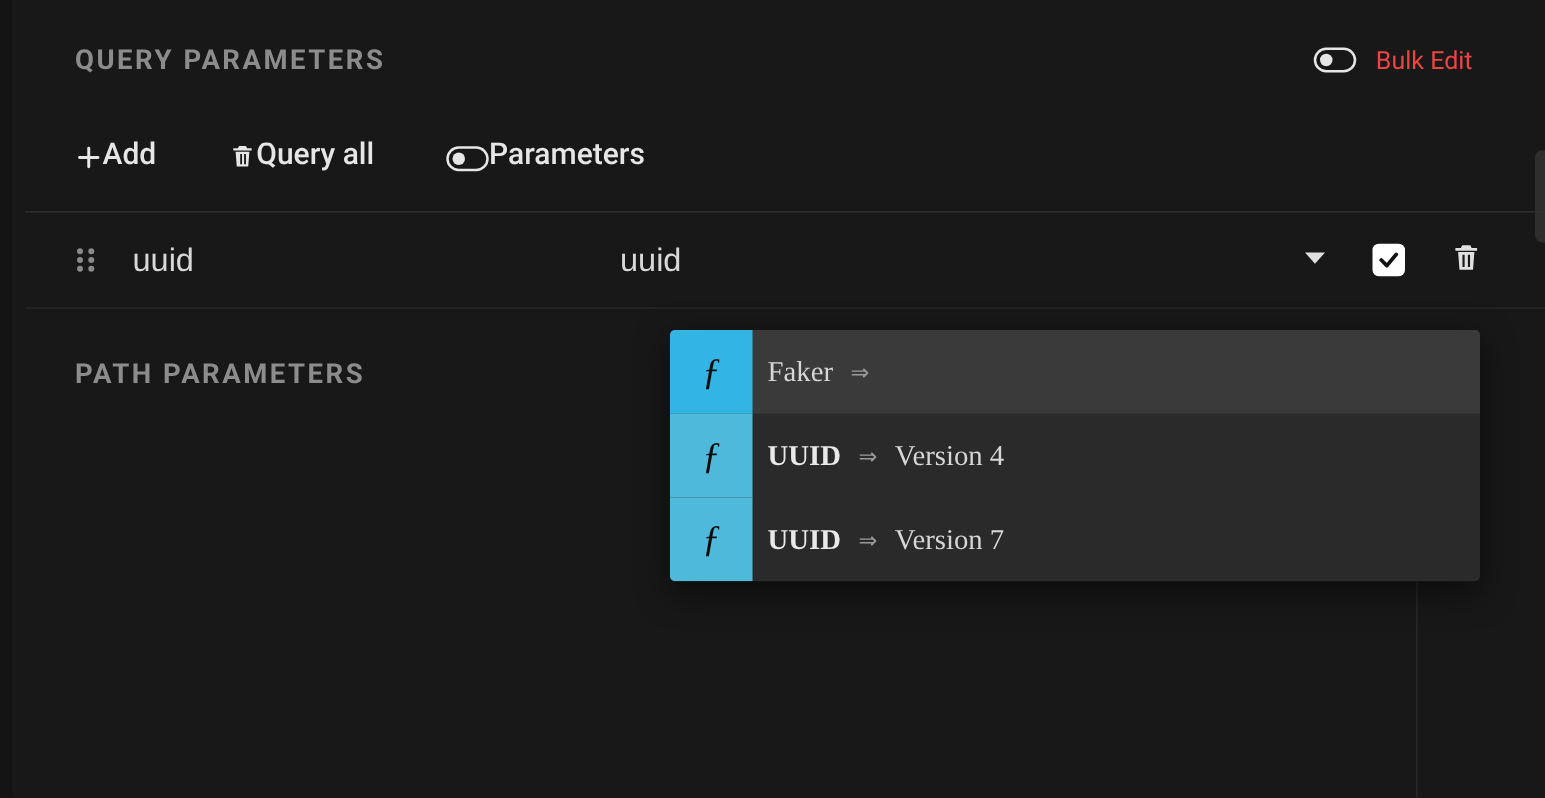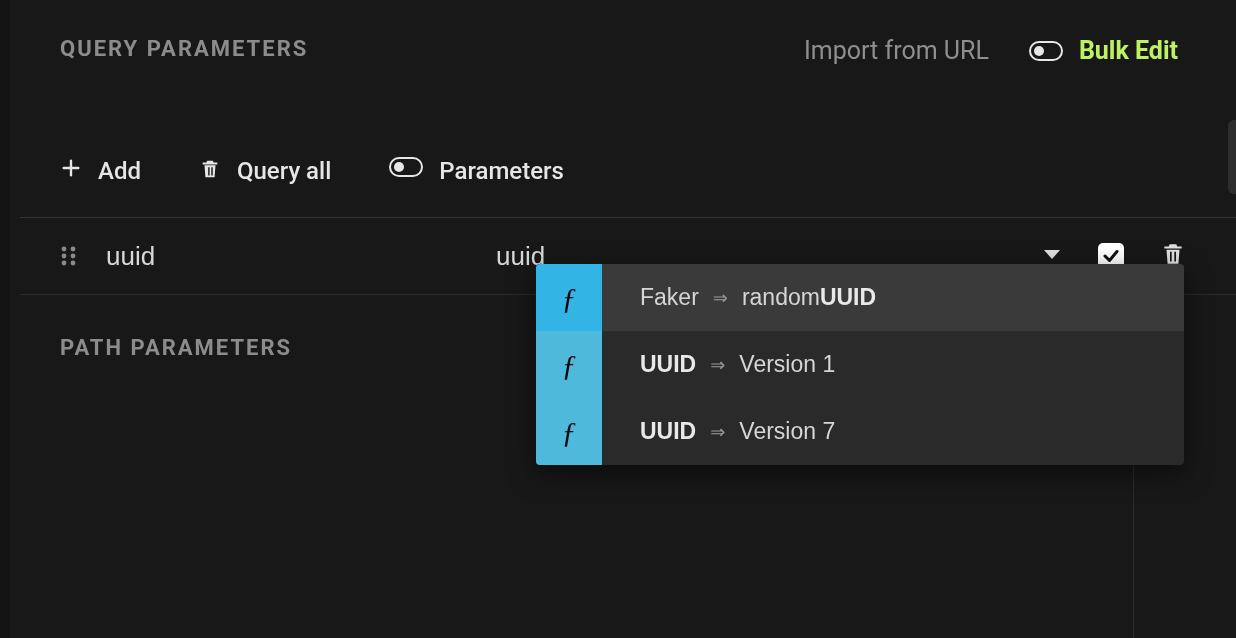--- a/index.html
+++ b/index.html
@@ -49,23 +49,23 @@
     color: #8f8f8f;
     cursor: pointer;
   }
   .bulk-edit {
     display: flex;
     align-items: center;
     gap: 16px;
     cursor: pointer;
   }
   .bulk-edit-label {
-    font-size: 25px;
-    color: #bef264;
-    font-weight: 700;
+    font-size: 20px;
+    color: #ef4444;
+    font-weight: 400;
   }
   .toggle-pill {
     width: 34px;
     height: 20px;
     border: 2.5px solid #e6e6e6;
     border-radius: 12px;
     position: relative;
     display: inline-flex;
     align-items: center;
   }
@@ -100,24 +100,23 @@
   
   .toolbar {
     display: flex;
     align-items: center;
     gap: 58px;
     padding: 48px 40px 32px 40px;
     border-bottom: 1px solid #323232;
   }
   .tb-item {
     display: flex;
-    align-items: flex-start;
-    gap: 16px;
-    cursor: pointer;
-    margin-top: 44px;
+    align-items: flex-end;
+    gap: 0;
+    cursor: pointer;
   }
   .tb-label {
     font-size: 24px;
     color: #e6e6e6;
     font-weight: 500;
   }
   .plus-icon, .trash-mini-icon {
     color: #e6e6e6;
   }
 
@@ -207,22 +206,22 @@
     color: #0b0b0b;
     font-size: 30px;
     font-style: italic;
     font-family: Georgia, 'Times New Roman', serif;
     font-weight: 500;
   }
   .dd-item:not(.highlight) .dd-fn-badge {
     background: #4fb9dc;
   }
   .dd-text {
-    padding-left: 38px;
-    font-family: Liberation Sans, sans-serif;
+    padding-left: 12px;
+    font-family: Liberation Serif, serif;
     font-size: 23px;
     color: #d6d6d6;
     display: flex;
     align-items: center;
     gap: 14px;
     justify-content: space-between;
   }
   .dd-text b { font-weight: 800; color: #e9e9e9; }
   .dd-arrow {
     font-size: 18px;
@@ -263,21 +262,20 @@
 </head>
 <body>
 
 <div class="outer">
   <div class="right-notch"></div>
   <div class="panel">
 
     <div class="section-header">
       <div class="section-title">Query Parameters</div>
       <div class="header-actions">
-        <div class="import-link">Import from URL</div>
         <div class="bulk-edit">
           <span class="toggle-pill"></span>
           <span class="bulk-edit-label">Bulk Edit</span>
         </div>
       </div>
     </div>
 
     <div class="toolbar">
       <div class="tb-item">
         <svg class="plus-icon" width="22" height="22" viewBox="0 0 24 24" fill="none" stroke="currentColor" stroke-width="2.6" stroke-linecap="round">
@@ -333,29 +331,28 @@
     <div class="path-section">
       <div class="path-title">Path Parameters</div>
     </div>
 
     <div class="dropdown">
       <div class="dd-item highlight">
         <div class="dd-fn-badge">ƒ</div>
         <div class="dd-text">
           <span>Faker</span>
           <span class="dd-arrow">⇒</span>
-          <span><span>random</span><b>UUID</b></span>
         </div>
       </div>
       <div class="dd-item">
         <div class="dd-fn-badge">ƒ</div>
         <div class="dd-text">
           <b>UUID</b>
           <span class="dd-arrow">⇒</span>
-          <span>Version 1</span>
+          <span>Version 4</span>
         </div>
       </div>
       <div class="dd-item">
         <div class="dd-fn-badge">ƒ</div>
         <div class="dd-text">
           <b>UUID</b>
           <span class="dd-arrow">⇒</span>
           <span>Version 7</span>
         </div>
       </div>

